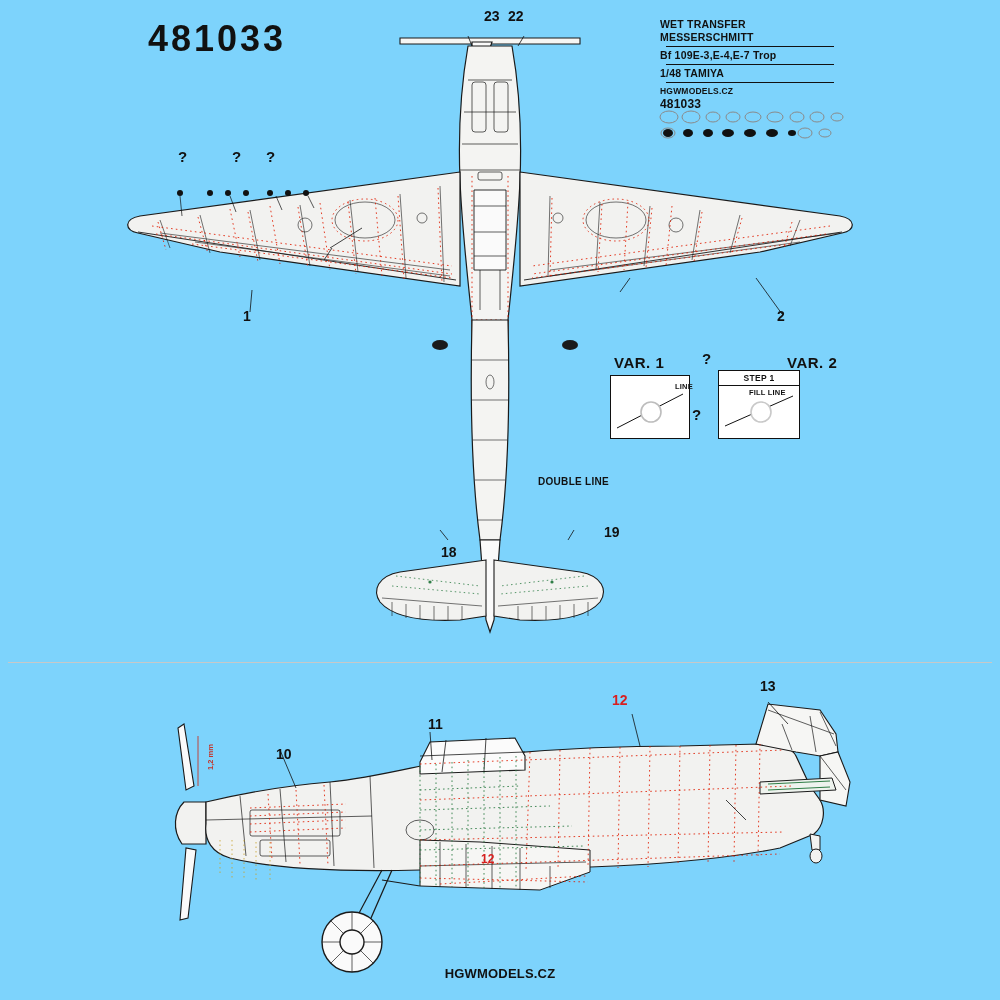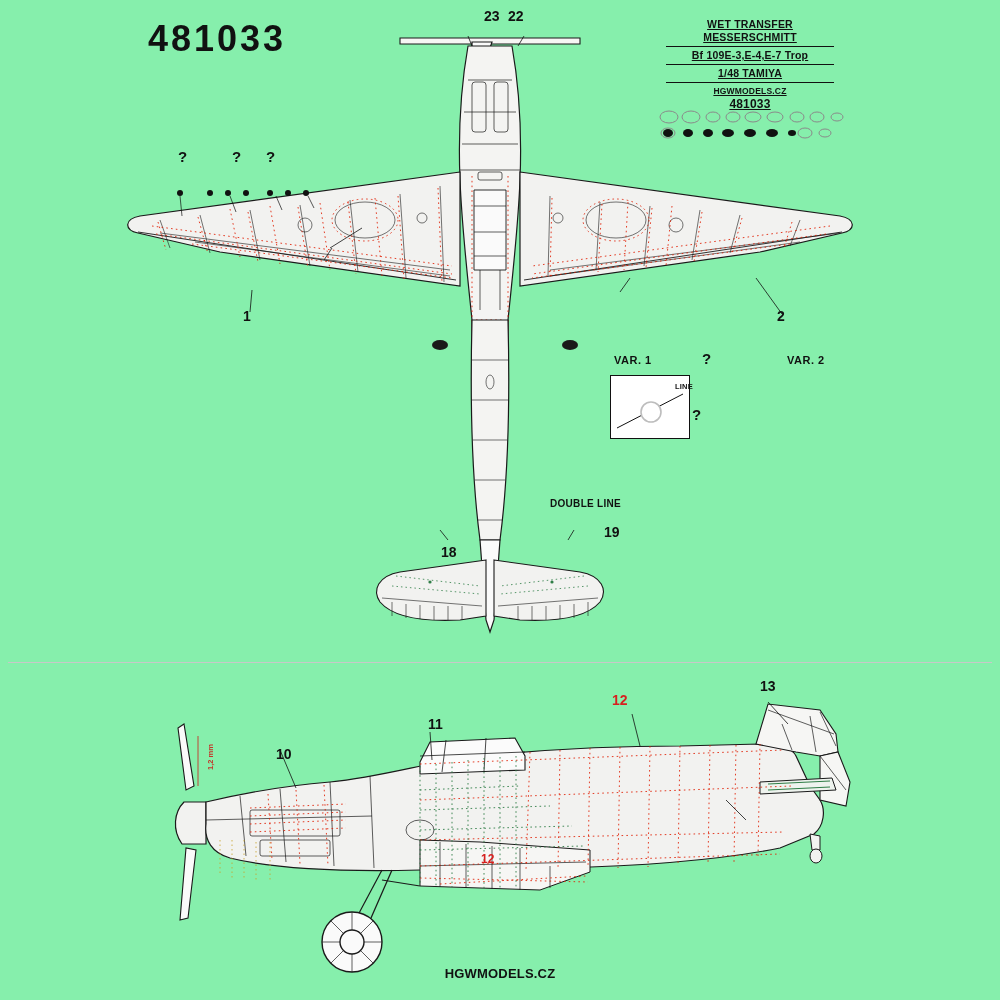--- a/index.html
+++ b/index.html
@@ -1,29 +1,29 @@
 <!DOCTYPE html>
 <html><head>
 <meta charset="utf-8">
 <style>
   html,body{margin:0;padding:0;background:#ffffff;}
   body{width:1000px;height:1000px;font-family:"Liberation Sans",sans-serif;color:#111;overflow:hidden;}
-  #sheet{position:relative;width:1000px;height:1000px;background:#86efac;}
+  #sheet{position:relative;width:1000px;height:1000px;background:#7dd3fc;}
   .abs{position:absolute;}
   .kitnum{
     font-family:"Liberation Sans",sans-serif;
     font-size:36px;font-weight:700;letter-spacing:3px;color:#111;
   }
-  .hdr{font-size:10.5px;font-weight:700;line-height:13px;letter-spacing:.2px;text-align:center;text-decoration:underline;}
+  .hdr{font-size:10.5px;font-weight:700;line-height:13px;letter-spacing:.2px;}
   .hdr .rule{border-top:1px solid #111;margin:2px 6px;}
   .callout{font-size:14px;font-weight:600;color:#111;}
   .callout.red{color:#d81f1f;font-weight:700;}
   .tinylbl{font-size:7.5px;font-weight:700;letter-spacing:.2px;}
   .vert{font-size:7.5px;font-weight:700;color:#c4352a;transform:rotate(-90deg);transform-origin:left top;white-space:nowrap;}
-  .varlbl{font-size:11px;font-weight:700;letter-spacing:.5px;}
+  .varlbl{font-size:15px;font-weight:700;letter-spacing:.5px;}
   .qmark{font-size:15px;font-weight:700;}
   .box{border:1px solid #111;background:#fff;}
   .boxhdr{font-size:8.5px;font-weight:700;text-align:center;border-bottom:1px solid #111;padding:2px 0 2px;letter-spacing:.3px;}
   .boxbody{position:relative;height:44px;}
   .footer{font-size:13px;font-weight:700;letter-spacing:.2px;text-align:center;color:#111;}
   .dbl{font-size:10px;font-weight:700;letter-spacing:.3px;}
   .divider{border-top:1px solid #c8c8c8;}
   svg{display:block;}
 </style>
 </head>
@@ -283,37 +283,47 @@
   <div class="abs callout" style="left:508px;top:8px;">22</div>
   <div class="abs callout" style="left:243px;top:308px;">1</div>
   <div class="abs callout" style="left:777px;top:308px;">2</div>
   <div class="abs callout" style="left:441px;top:544px;">18</div>
   <div class="abs callout" style="left:588px;top:524px;margin-left:16px;">19</div>
 
   <div class="abs qmark" style="left:178px;top:148px;">?</div>
   <div class="abs qmark" style="left:232px;top:148px;">?</div>
   <div class="abs qmark" style="left:266px;top:148px;">?</div>
 
-  <div class="abs dbl" style="left:550px;top:476px;margin-top:22px;">DOUBLE LINE</div>
+  <div class="abs dbl" style="left:538px;top:476px;">DOUBLE LINE</div>
 
   <div class="abs varlbl" style="left:614px;top:354px;">VAR. 1</div>
   <div class="abs varlbl" style="left:748px;top:354px;margin-left:39px;">VAR. 2</div>
   <div class="abs qmark" style="left:702px;top:350px;">?</div>
   <div class="abs qmark" style="left:692px;top:406px;">?</div>
 
   <div class="abs box" style="left:610px;top:375px;width:78px;height:62px;">
     <div class="boxbody" style="height:60px;">
       <svg width="78" height="60">
         <path d="M6 52 L72 18" stroke="#111" stroke-width="1" fill="none"></path>
         <circle cx="40" cy="36" r="10" fill="#fff" stroke="#bdbdbd" stroke-width="1.6"></circle>
       </svg>
       <div class="abs tinylbl" style="left:64px;top:6px;">LINE</div>
     </div>
   </div>
 
+  <div class="abs box" style="left:718px;top:370px;width:80px;height:67px;">
+    <div class="boxhdr">STEP 1</div>
+    <div class="boxbody">
+      <svg width="80" height="46">
+        <path d="M6 40 L74 10" stroke="#111" stroke-width="1" fill="none"></path>
+        <circle cx="42" cy="26" r="10" fill="#fff" stroke="#c9c9c9" stroke-width="1.6"></circle>
+      </svg>
+      <div class="abs tinylbl" style="left:30px;top:2px;">FILL LINE</div>
+    </div>
+  </div>
 
 
   <div class="abs divider" style="left:8px;top:662px;width:984px;"></div>
 
   <svg class="abs" style="left:120px;top:690px;" width="760" height="290" viewBox="0 0 760 290">
 
     <g stroke="#1a1a1a" stroke-width="1.1" fill="#fafafa">
       <path d="M58 38 L64 34 L74 96 L66 100 Z"></path>
       <path d="M60 230 L68 228 L76 160 L66 158 Z"></path>
     </g>

